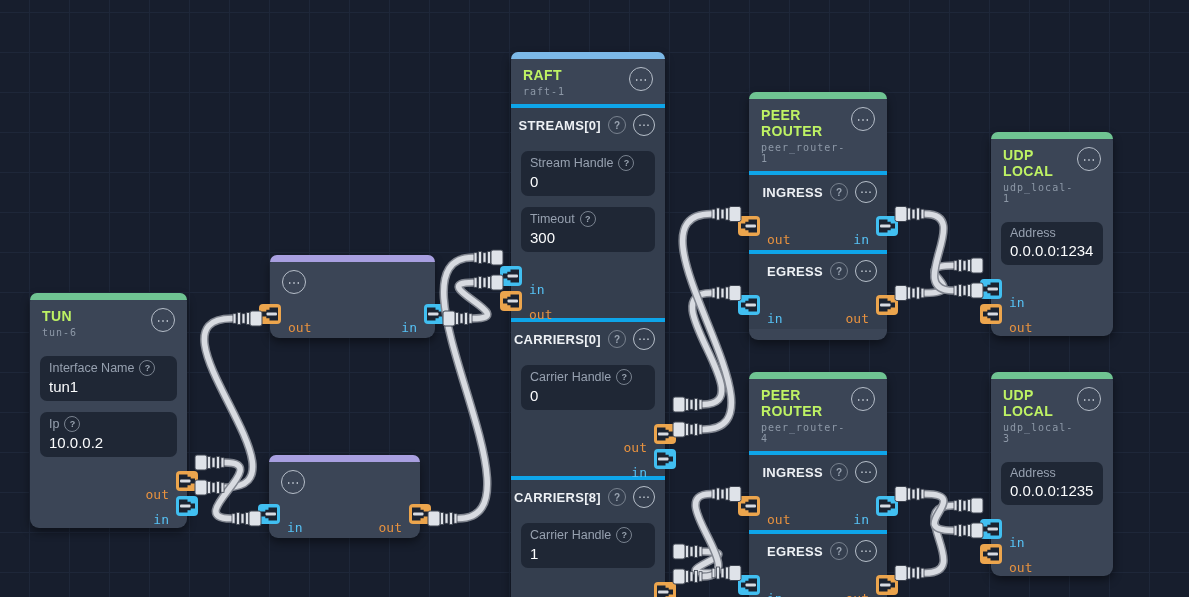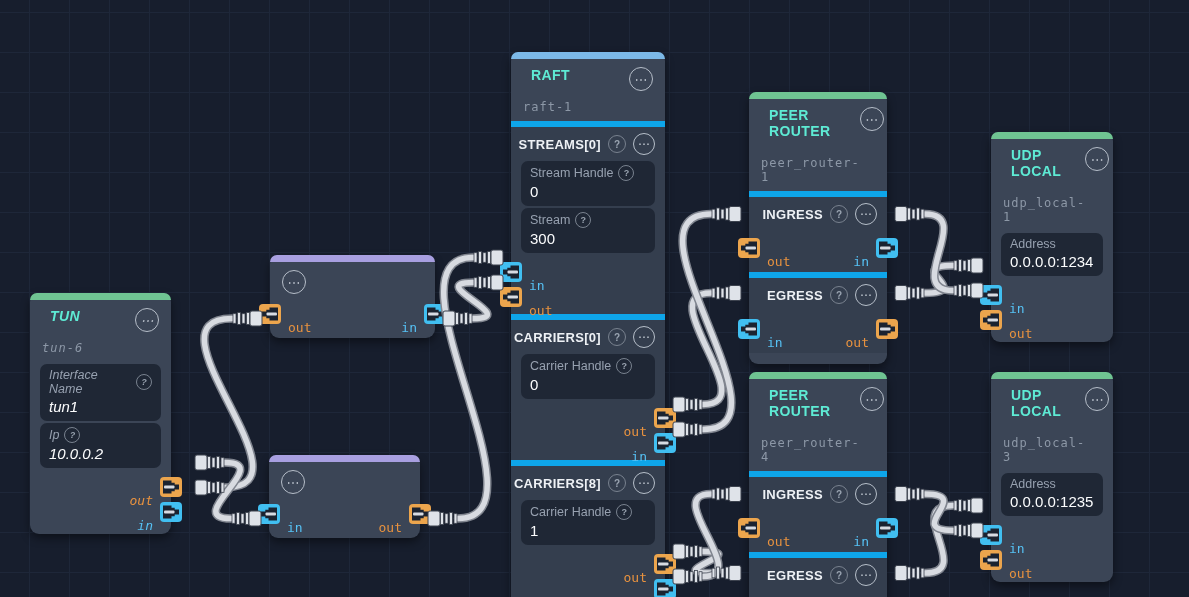--- a/index.html
+++ b/index.html
@@ -9,36 +9,36 @@
     background-image:linear-gradient(#1e2739 1px,transparent 1px),
                      linear-gradient(90deg,#1e2739 1px,transparent 1px);
     background-size:40px 40px;background-position:29px 12px;
     font-family:"Liberation Sans",sans-serif;
   }
   .node{position:absolute;background:#3b4556;border-radius:9px;
         box-shadow:0 4px 10px rgba(0,0,0,.45);color:#e8ebef;}
   .accent{height:7px;border-radius:9px 9px 0 0;}
   .node-head{display:flex;justify-content:space-between;align-items:flex-start;
              padding:8px 12px 7px;}
-  .node-title{font-size:14px;font-weight:bold;color:#5eead4;letter-spacing:.4px;margin-left:8px;}
-  .node-sub{font-family:"DejaVu Sans Mono",monospace;font-size:12px;color:#8d98a7;
-            letter-spacing:1px;margin-top:17px;}
+  .node-title{font-size:14px;font-weight:bold;color:#bef264;letter-spacing:.4px;}
+  .node-sub{font-family:"DejaVu Sans Mono",monospace;font-size:10px;color:#8d98a7;
+            letter-spacing:1px;margin-top:3px;}
   .menu-btn{width:22px;height:22px;border:1.5px solid #b6bec9;border-radius:50%;
             color:#ccd3dc;display:flex;align-items:center;justify-content:center;
             font-size:13px;line-height:1;flex:0 0 auto;cursor:pointer;}
   .menu-btn.small{width:20px;height:20px;font-size:12px;}
-  .section{background:#343e4e;border-top:6px solid #0ea5e9;padding-bottom:5px;}
+  .section{background:#343e4e;border-top:4px solid #0ea5e9;padding-bottom:5px;}
   .sectioned{padding-bottom:11px;}
   .sec-head{display:flex;justify-content:flex-end;align-items:center;gap:7px;
             padding:6px 10px 4px;}
   .sec-title{font-size:13px;font-weight:bold;color:#eef1f5;letter-spacing:.3px;}
   .help{width:16px;height:16px;border:1.5px solid #79828f;border-radius:50%;
         color:#9aa4b1;font-size:10px;font-weight:bold;display:inline-flex;
         align-items:center;justify-content:center;flex:0 0 auto;}
-  .field{background:#1f2735;border-radius:7px;margin:2px 10px;padding:4px 9px 6px;}
+  .field{background:#1f2735;border-radius:7px;margin:11px 10px;padding:4px 9px 6px;}
   .field-label{font-size:12.5px;color:#97a1b0;display:flex;align-items:center;gap:5px;}
   .field-label .help{width:14px;height:14px;font-size:9px;}
   .field-value{font-size:15px;color:#fbfcfd;margin-top:2px;}
   .port-row{position:relative;display:flex;align-items:center;height:25px;}
   .port-row.h38{height:38px;}
   .port-row.rightp{justify-content:flex-end;padding-right:18px;}
   .port-row.leftp{justify-content:flex-start;padding-left:18px;}
   .port-row.dual{justify-content:space-between;padding:0 18px;}
   .port-label{font-family:"DejaVu Sans Mono",monospace;font-size:13px;margin-top:27px;}
   .port-label.out{color:#e8923f;}
@@ -53,21 +53,21 @@
   .port-badge.left svg{transform:scaleX(-1);}
   #wires{position:absolute;left:0;top:0;width:1189px;height:597px;
          pointer-events:none;z-index:10;}
   .mt6{margin-top:6px;}
 </style>
 </head>
 <body>
 
 <div class="canvas" id="canvas">
 
-  <div class="node" style="left:30px;top:293px;width:141px;font-style:italic;">
+  <div class="node" style="left:30px;top:293px;width:157px;">
     <div class="accent" style="background:#6fc492"></div>
     <div class="node-head">
       <div>
         <div class="node-title">TUN</div>
         <div class="node-sub">tun-6</div>
       </div>
       <span class="menu-btn">⋯</span>
     </div>
     <div class="field">
       <div class="field-label">
@@ -166,21 +166,21 @@
       </div>
       <div class="field">
         <div class="field-label">
             <span>Stream Handle</span>
             <span class="help">?</span>
           </div>
         <div class="field-value">0</div>
       </div>
       <div class="field">
         <div class="field-label">
-            <span>Stream</span>
+            <span>Timeout</span>
             <span class="help">?</span>
           </div>
         <div class="field-value">300</div>
       </div>
       <div class="port-row leftp mt6">
         <span class="port-badge in left">
             <svg viewBox="0 0 22 20" width="22" height="20">
               <path d="M3 3.5 h8.5 v2.3 h3.2 v1.7 h4.3 v5 h-4.3 v1.7 h-3.2 v2.3 H3 z" fill="#1b2330"></path>
               <rect x="4" y="8.4" width="10.5" height="3.2" rx="1" fill="#d7dbe2"></rect>
             </svg>

